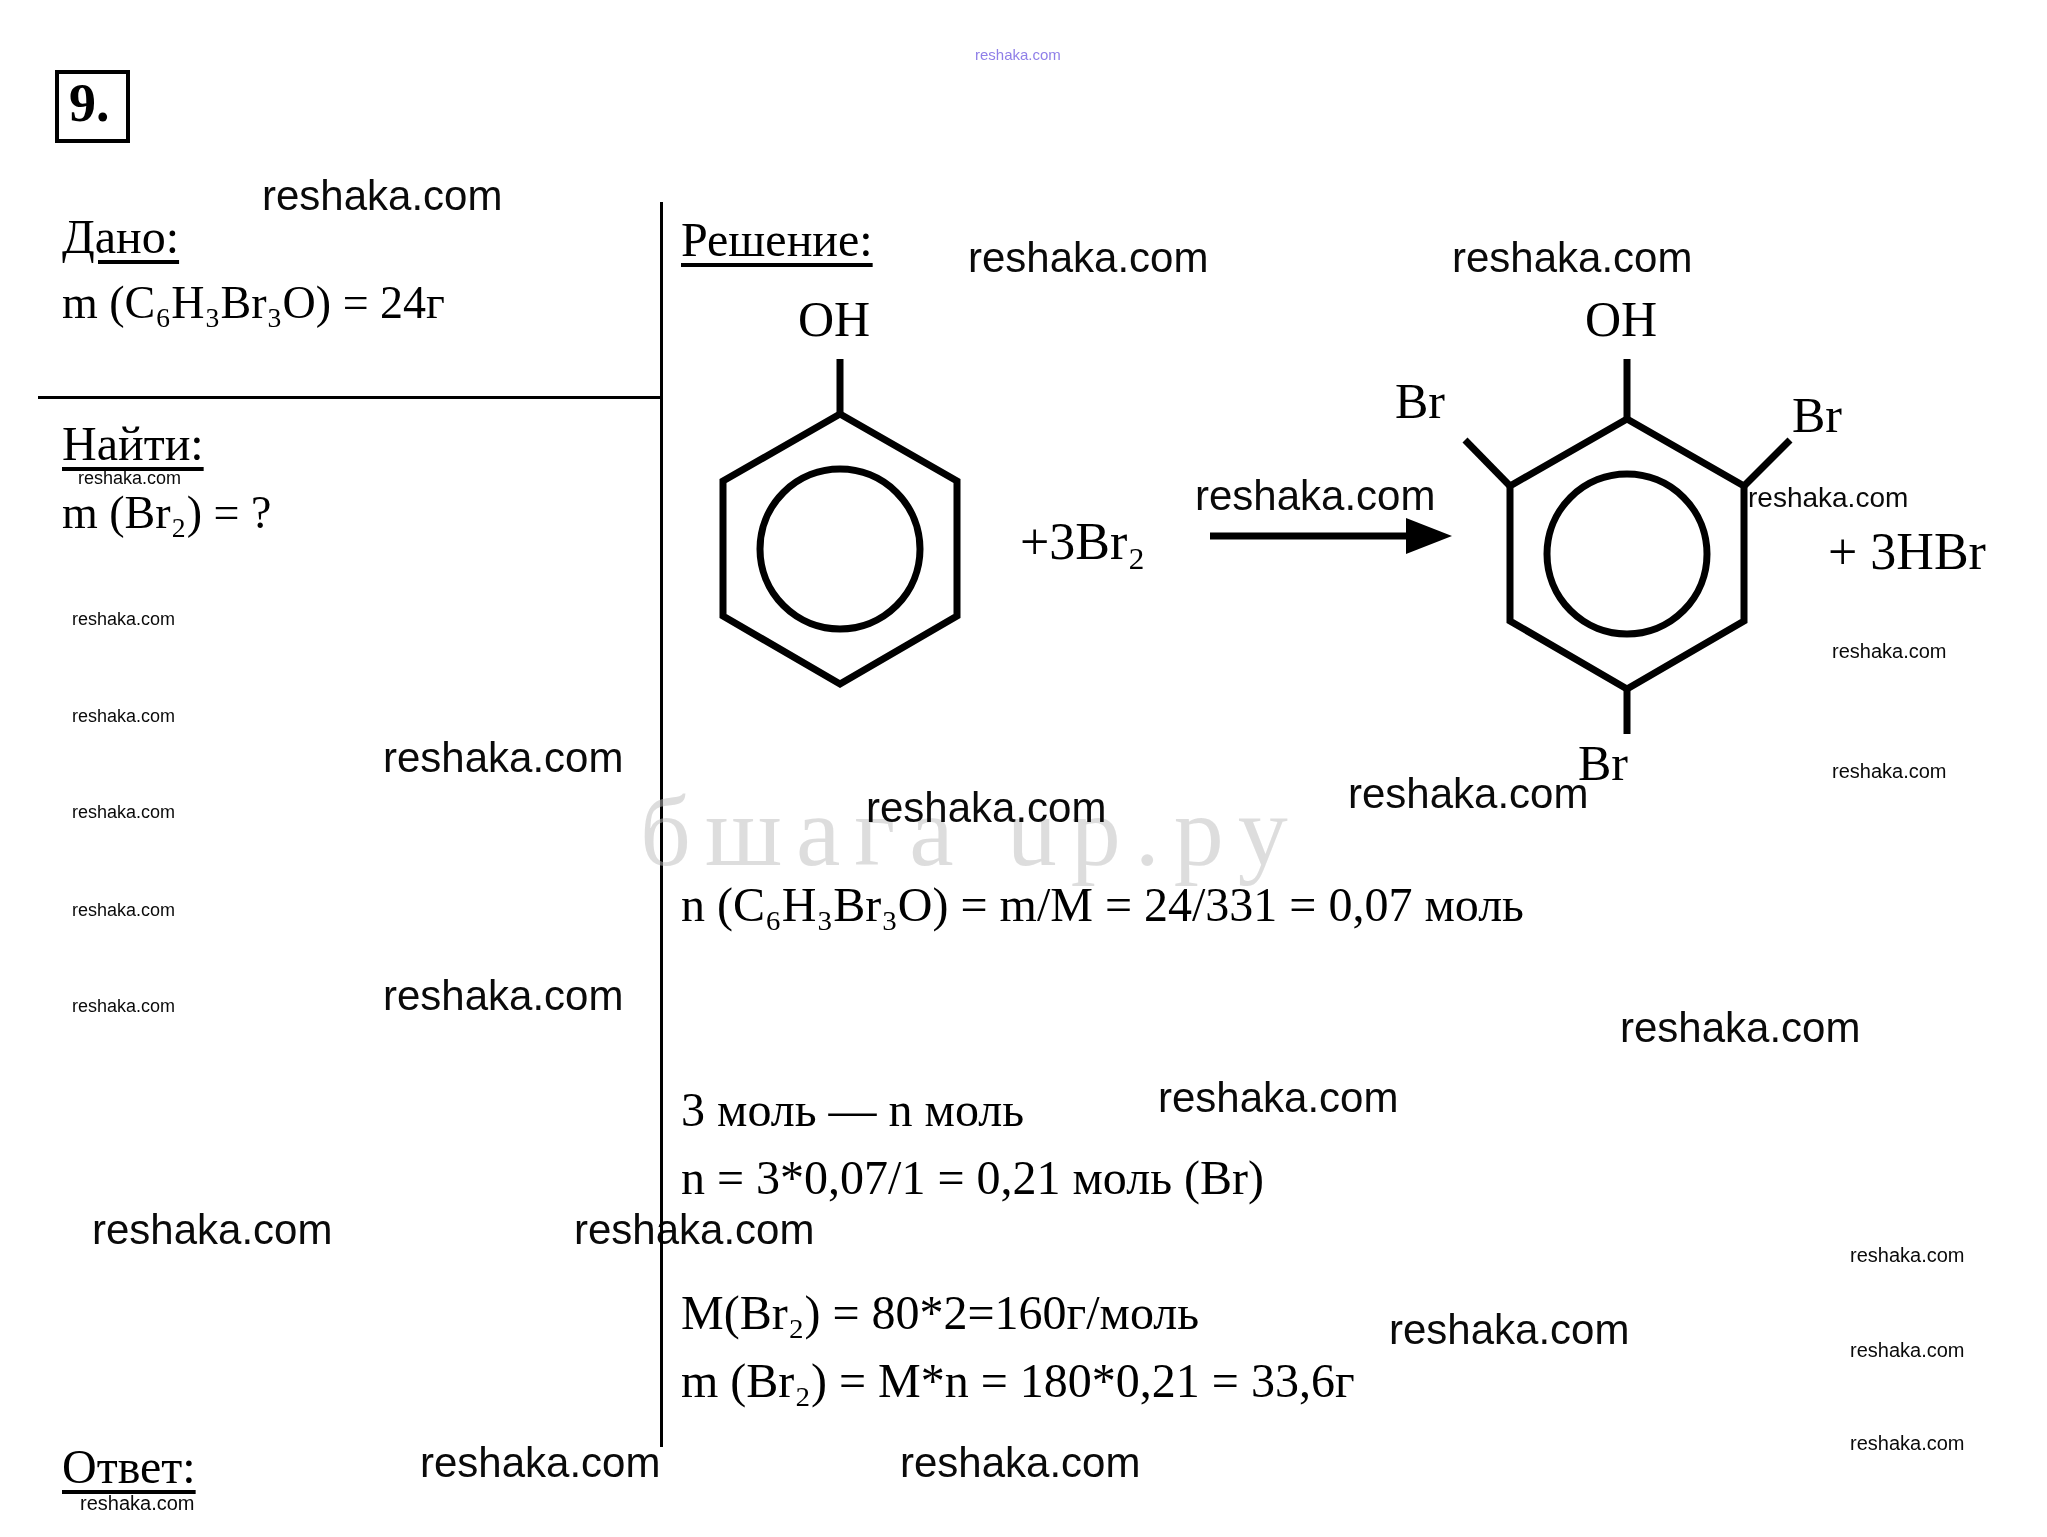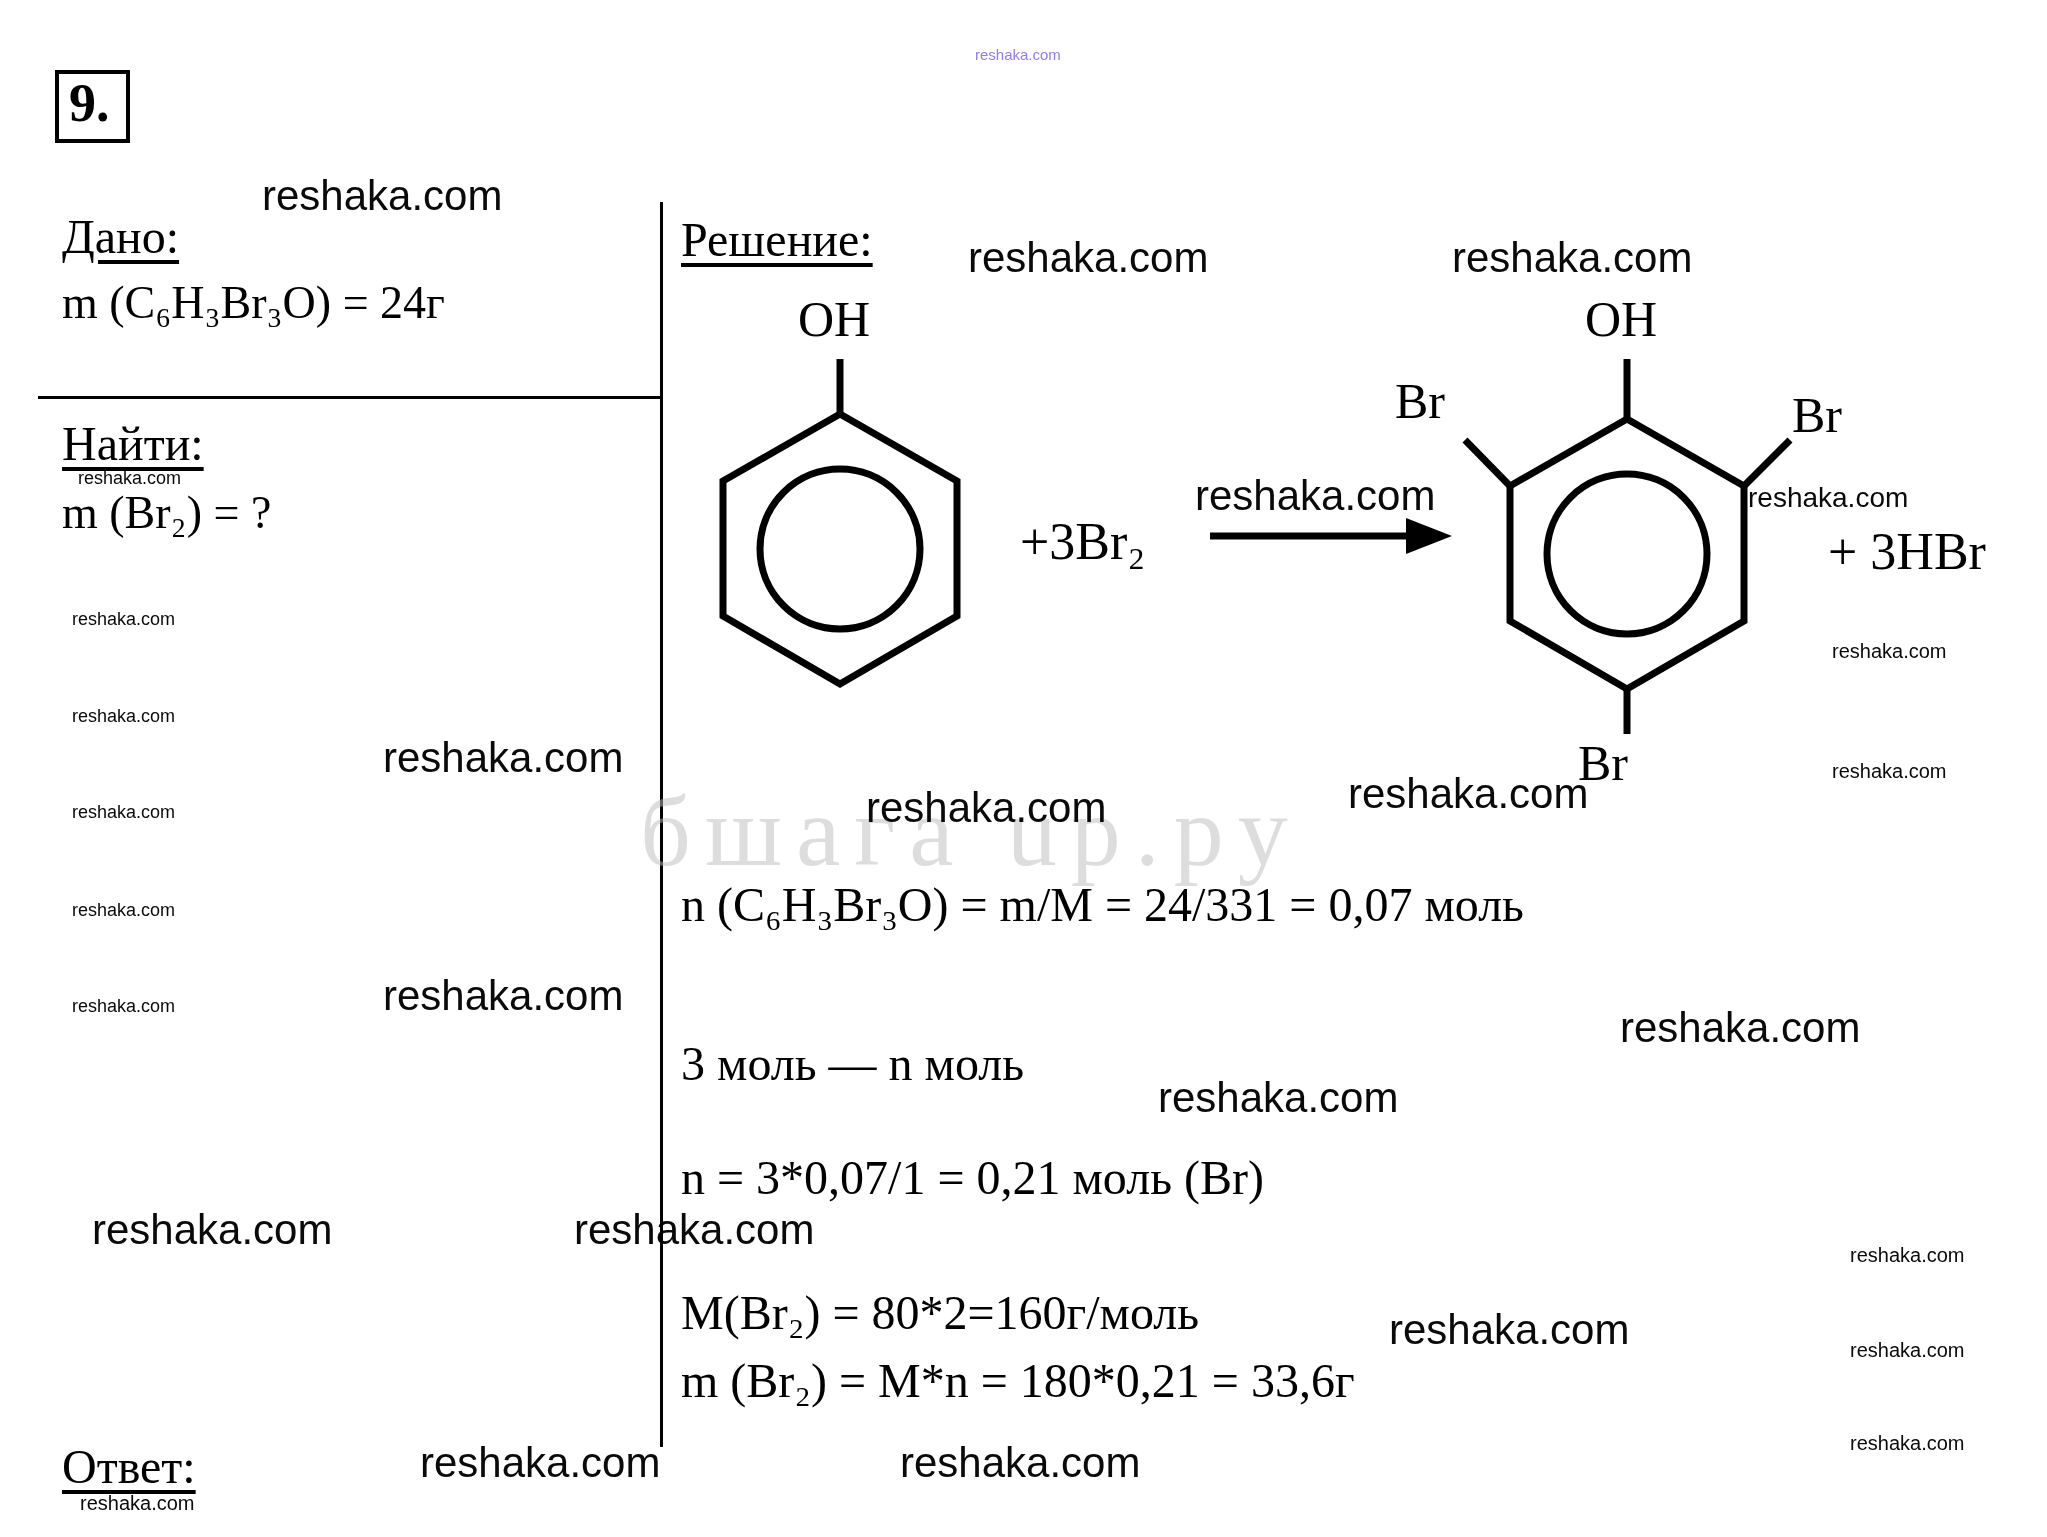--- a/index.html
+++ b/index.html
@@ -103,21 +103,21 @@
   <span class="abs wm wm-sm" style="left:1832px; top:596px;">reshaka.com</span>
   <span class="abs wm wm-sm" style="left:1832px; top:716px;">reshaka.com</span>
 
   <span class="abs bigwm" style="left:640px; top:730px;">бшага up.py</span>
 
   <span class="abs wm wm-lg" style="left:866px; top:740px;">reshaka.com</span>
   <span class="abs wm wm-lg" style="left:1348px; top:726px;">reshaka.com</span>
 
   <span class="abs calc" style="left:681px; top:833px;">n (C₆H₃Br₃O) = m/M = 24/331 = 0,07 моль</span>
 
-  <span class="abs calc" style="left:681px; top:992px;">3 моль — n моль</span>
+  <span class="abs calc" style="left:681px; top:1038px;">3 моль — n моль</span>
   <span class="abs wm wm-lg" style="left:1158px; top:1030px;">reshaka.com</span>
   <span class="abs calc" style="left:681px; top:1106px;">n = 3*0,07/1 = 0,21 моль (Br)</span>
   <span class="abs wm wm-lg" style="left:1620px; top:960px;">reshaka.com</span>
 
   <span class="abs calc" style="left:681px; top:1241px;">M(Br₂) = 80*2=160г/моль</span>
   <span class="abs wm wm-lg" style="left:1389px; top:1262px;">reshaka.com</span>
   <span class="abs calc" style="left:681px; top:1309px;">m (Br₂) = M*n = 180*0,21 = 33,6г</span>
 
   <span class="abs wm wm-sm" style="left:1850px; top:1200px;">reshaka.com</span>
   <span class="abs wm wm-sm" style="left:1850px; top:1295px;">reshaka.com</span>

